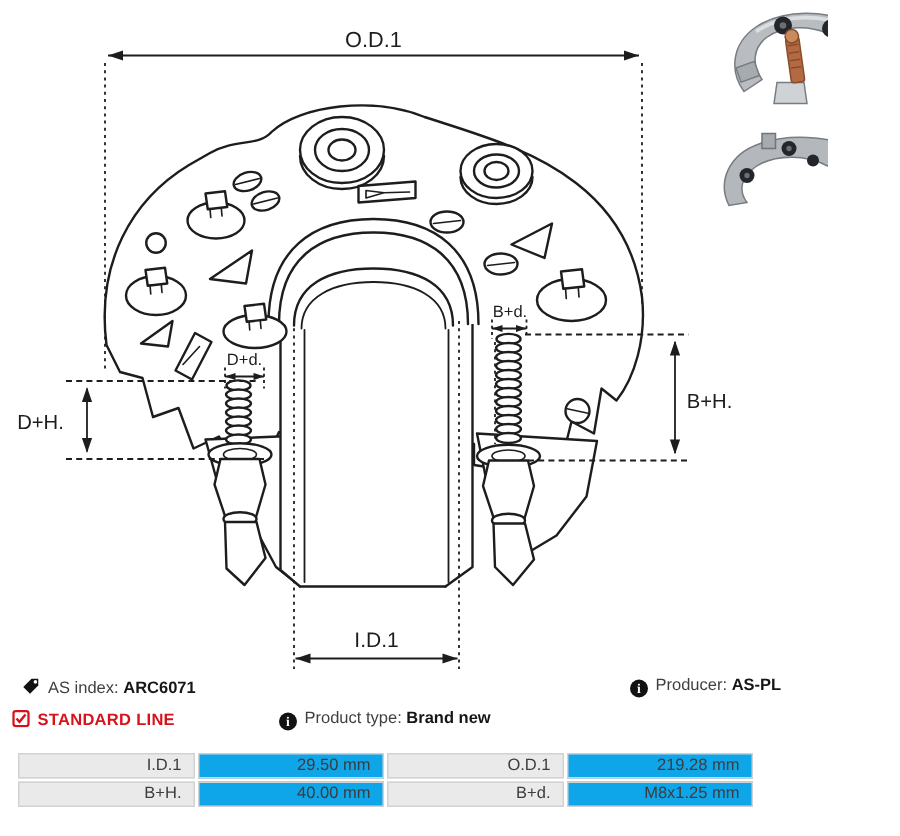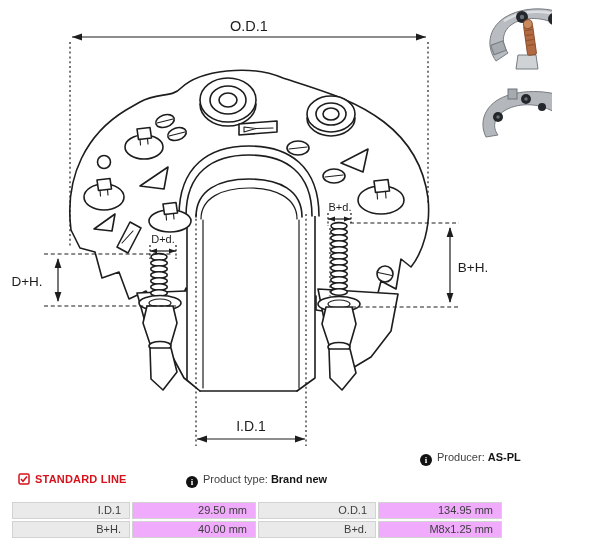--- a/index.html
+++ b/index.html
@@ -15,21 +15,21 @@
   .ico{display:inline-block;vertical-align:-2px;margin-right:5px;}
   .iinfo{width:12px;height:12px;border-radius:50%;background:#121212;color:#fff;
          font-size:9px;font-weight:bold;text-align:center;line-height:12px;
          font-family:"Liberation Serif",serif;display:inline-block;vertical-align:-2px;margin-right:5px;}
   .as-logo{position:absolute;left:441px;top:465px;}
   table.specs{position:absolute;left:10px;top:500px;border-collapse:separate;border-spacing:2px;
               font-size:11px;color:#3c3c3c;table-layout:fixed;}
   table.specs td{height:13px;line-height:13px;padding:1px 8px 1px 4px;text-align:right;
                  border:1px solid #d2d2d2;box-sizing:border-box;overflow:hidden;}
   td.lbl{background:#eaeaea;width:118px;}
-  td.val{background:#f0abfc;width:124px;}
+  td.val{background:#0ea5e9;width:124px;}
 </style>
 </head>
 <body>
 
 <div class="sheet">
 
   <svg class="drawing" width="500" height="450" viewBox="0 0 500 450">
 
     <g fill="none" stroke="#1d1d1d" stroke-width="1.6" stroke-linejoin="round" stroke-linecap="round">
 
@@ -231,22 +231,28 @@
       <circle cx="70" cy="20" r="4" fill="#23262a"></circle>
       <rect x="84" y="36" width="16" height="12" fill="#d9dcdf" stroke="#9aa0a5"></rect>
       <g transform="rotate(10 96 58)">
         <rect x="92" y="44" width="9" height="24" rx="2" fill="#b16a41" stroke="#8a4d2b"></rect>
         <path d="M 93,50 h 7 M 93,55 h 7 M 93,60 h 7" stroke="#8a4d2b" stroke-width="1"></path>
         <circle cx="96.5" cy="70" r="4.5" fill="#c0653a" stroke="#8a4d2b"></circle>
       </g>
     </svg>
   </div>
 
-
-  <div class="info-line red" style="left:18px;top:473px;">
+  <div class="info-line" style="left:14px;top:451px;">
+    <svg class="ico" width="13" height="13" viewBox="0 0 13 13">
+      <path d="M 1.5,7 L 7,1.5 L 11.5,1.5 L 11.5,6 L 6,11.5 Z" fill="#111"></path>
+      <circle cx="9.6" cy="3.6" r="1.2" fill="#fff"></circle>
+    </svg><span>AS index:</span>&nbsp;<span class="bold">ARC6071</span>
+  </div>
+
+  <div class="info-line red" style="left:8px;top:473px;">
     <svg class="ico" width="12" height="12" viewBox="0 0 12 12">
       <rect x="1" y="1" width="10" height="10" rx="1.5" fill="none" stroke="#d6121c" stroke-width="1.5"></rect>
       <path d="M 3,6 L 5,8.2 L 9,3.4" fill="none" stroke="#d6121c" stroke-width="1.6"></path>
     </svg><span>STANDARD LINE</span>
   </div>
 
 
   <div class="info-line" style="left:186px;top:473px;">
     <span class="iinfo">i</span><span>Product type:</span>&nbsp;<span class="bold">Brand new</span>
   </div>
@@ -255,21 +261,21 @@
     <span class="iinfo">i</span><span>Producer:</span>&nbsp;<span class="bold">AS-PL</span>
   </div>
 
 
   <table class="specs">
     <tbody>
       <tr>
         <td class="lbl">I.D.1</td>
         <td class="val">29.50 mm</td>
         <td class="lbl">O.D.1</td>
-        <td class="val">134.95 mm</td>
+        <td class="val">219.28 mm</td>
       </tr>
       <tr>
         <td class="lbl">B+H.</td>
         <td class="val">40.00 mm</td>
         <td class="lbl">B+d.</td>
         <td class="val">M8x1.25 mm</td>
       </tr>
     </tbody>
   </table>
 

